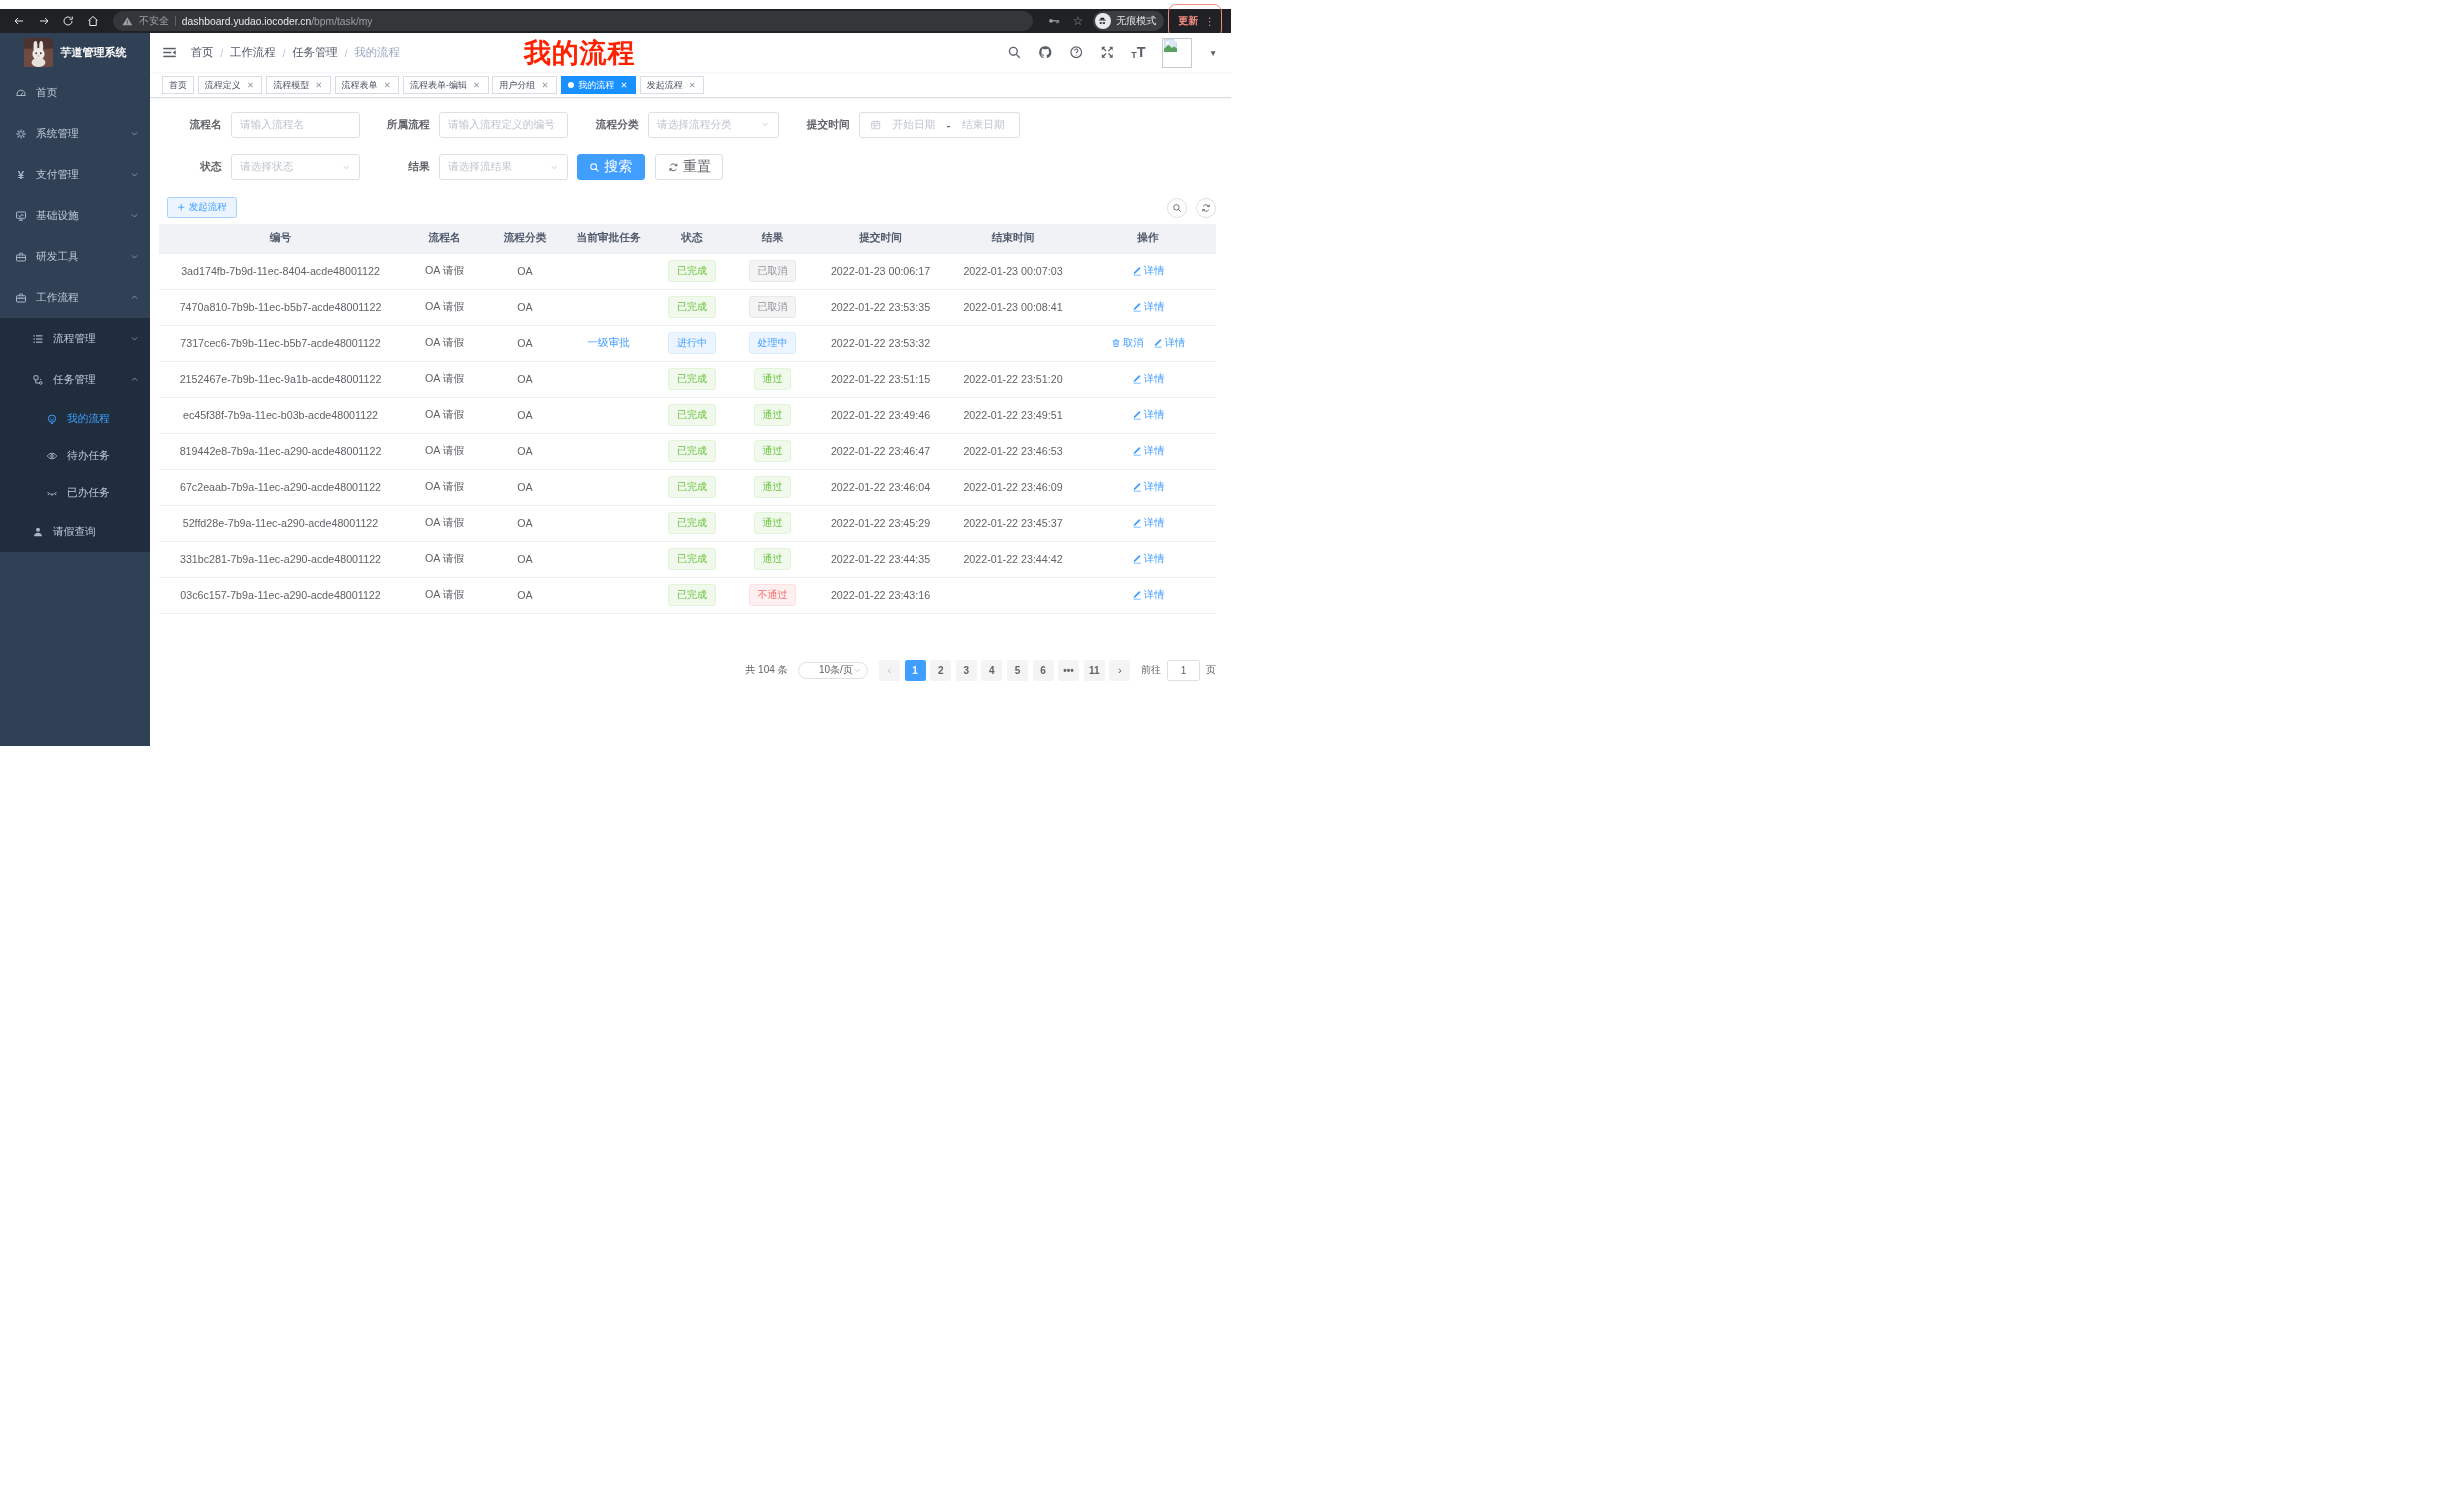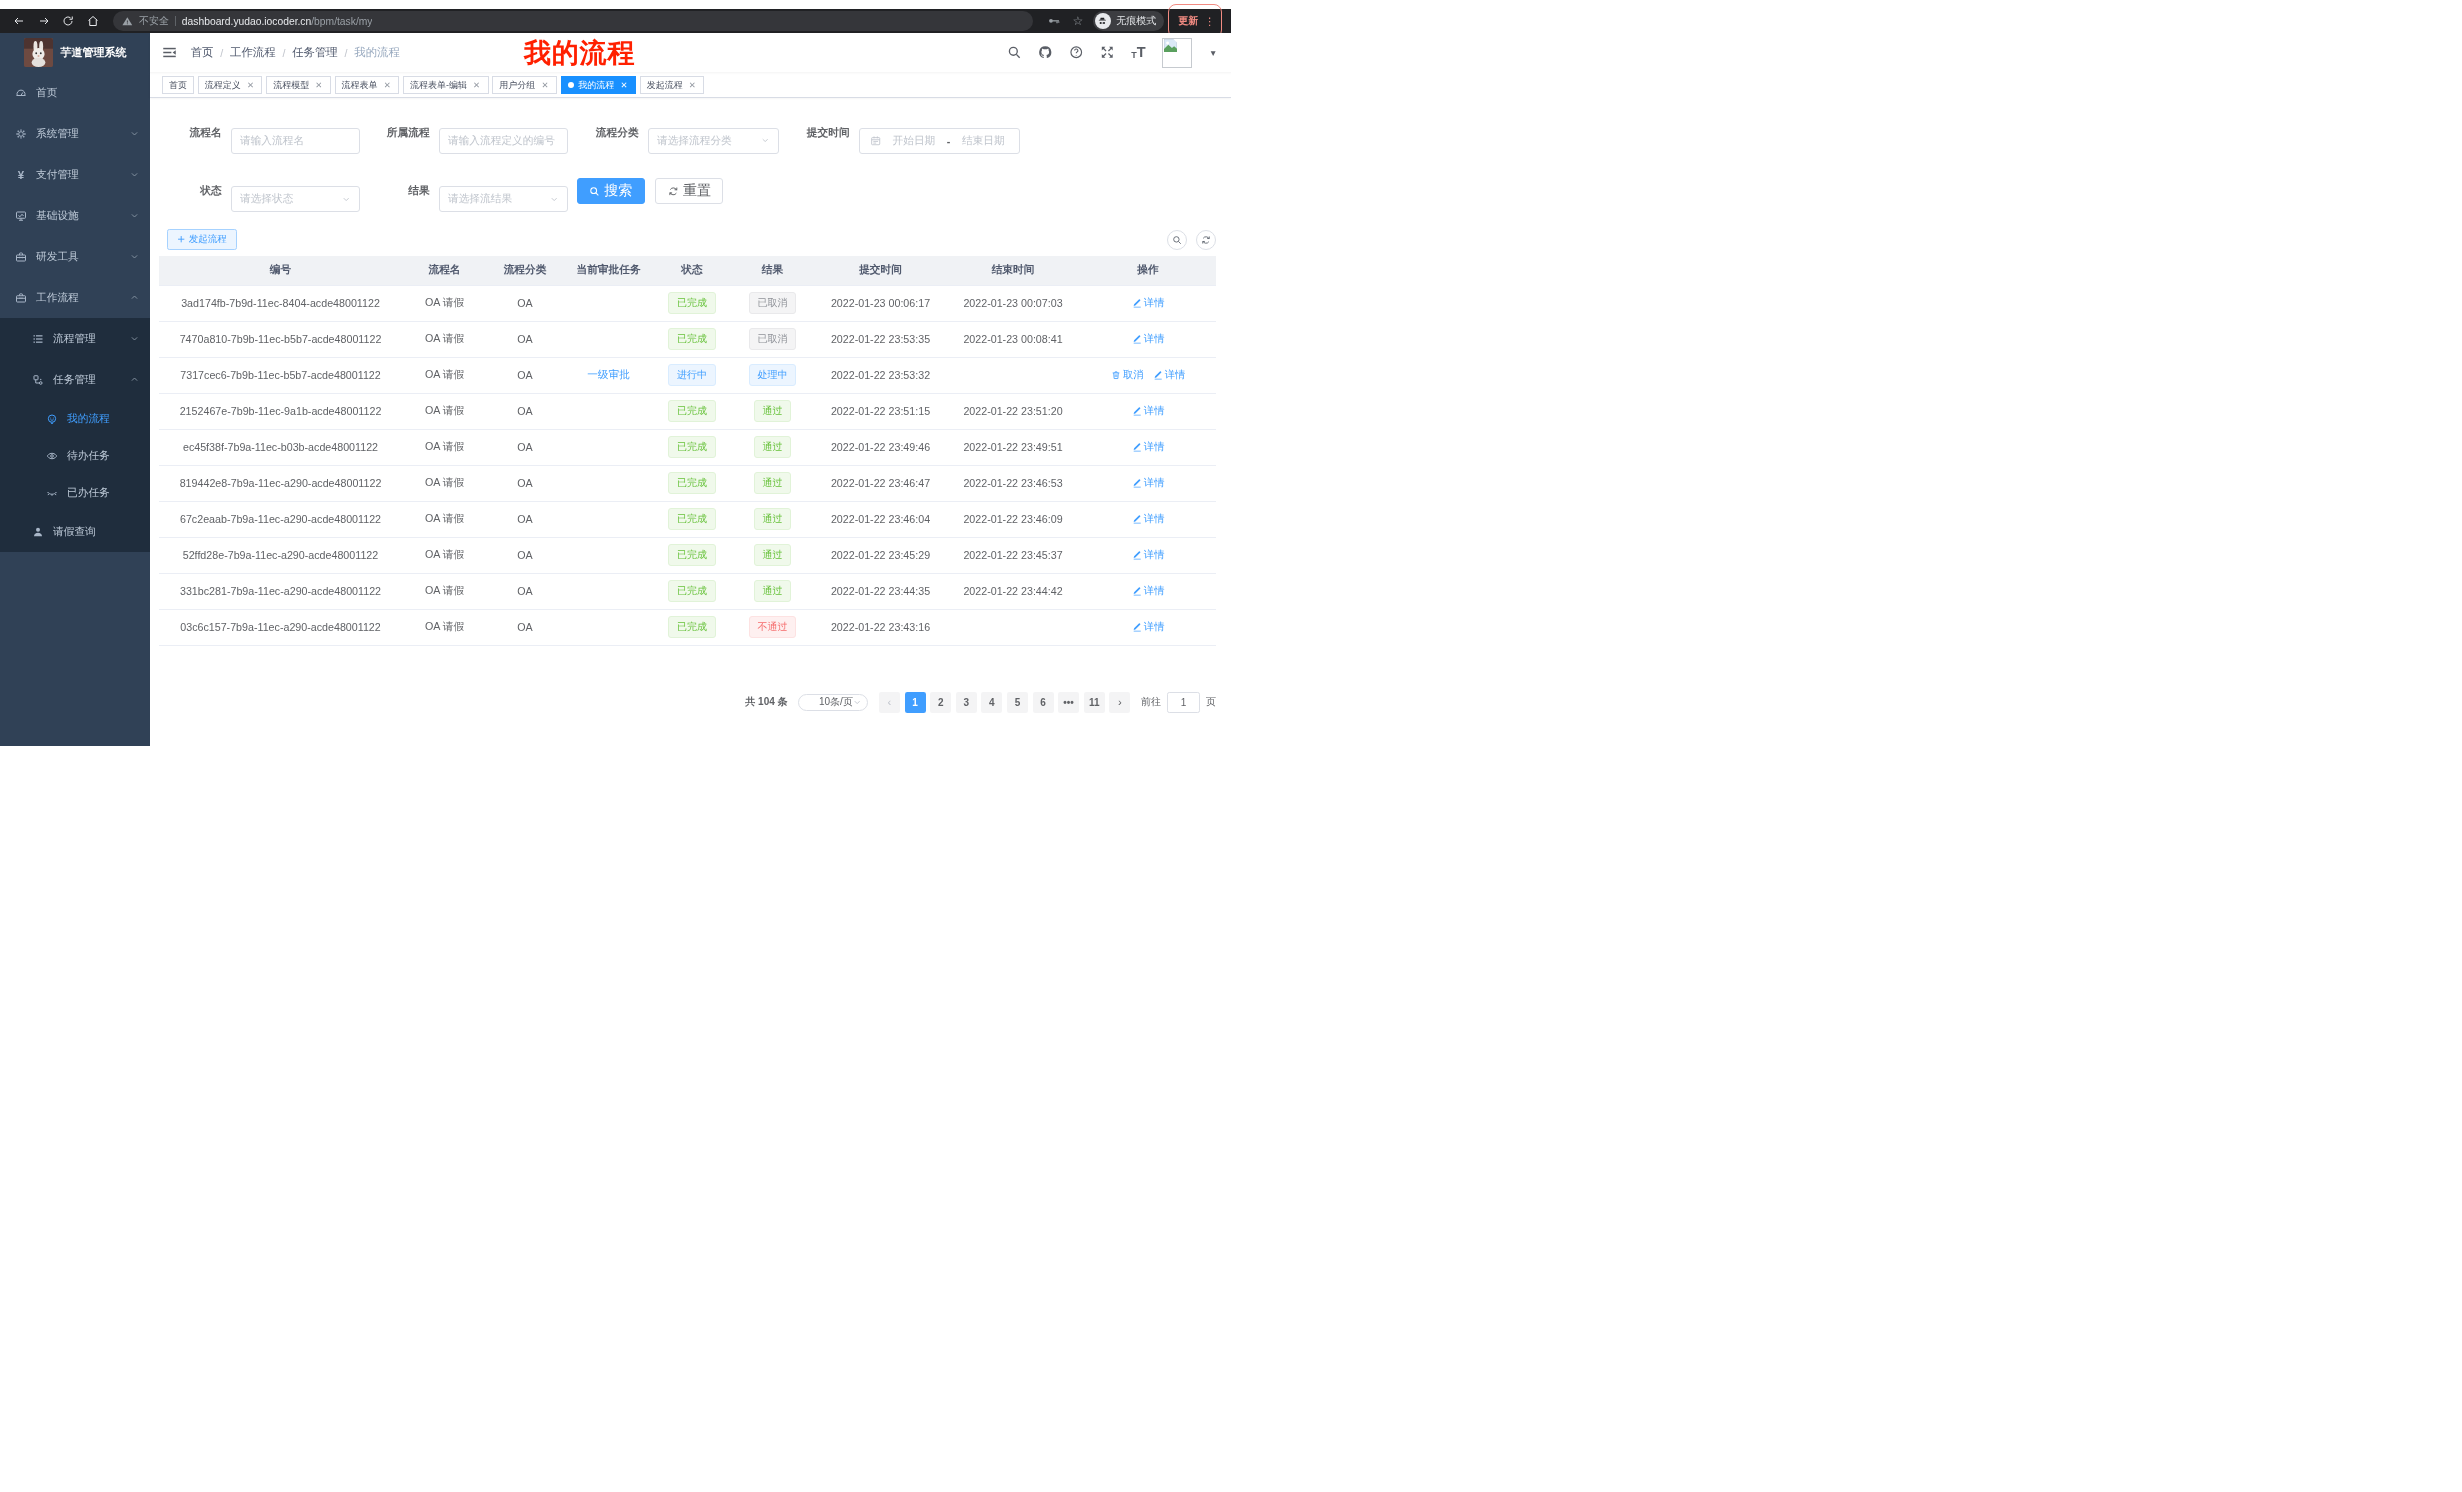--- a/index.html
+++ b/index.html
@@ -78,21 +78,21 @@
   .tag{height:18px;border:0.8px solid #d8dce5;background:#fff;color:#495060;font-size:9px;display:flex;align-items:center;padding:0 6px;gap:4.6px;cursor:pointer;flex:none;}
   .tag .tclose{font-size:8.4px;color:#8f959e;width:10px;height:10px;display:flex;align-items:center;justify-content:center;border-radius:50%;}
   .tag.active{background:var(--tab-active);border-color:var(--tab-active);color:#fff;}
   .tag.active .dot{width:6px;height:6px;border-radius:50%;background:#fff;}
   .tag.active .tclose{color:#fff;}
 
   
   .content{flex:1;padding:13.7px 15px 0 9px;overflow:hidden;}
   .filter-grid{display:grid;grid-template-columns:55px 129px 61px 129px 62px 131px 62px 161px;column-gap:9px;row-gap:16.7px;align-items:center;margin-left:7.6px;}
   .flabel{font-size:10.7px;font-weight:600;color:var(--text);text-align:right;white-space:nowrap;}
-  .finput{height:26px;border:0.8px solid var(--border);border-radius:3px;display:flex;align-items:center;padding:0 8.4px;gap:6px;background:#fff;color:var(--placeholder);font-size:10.7px;cursor:text;margin-top:16px;}
+  .finput{height:26px;border:0.8px solid var(--border);border-radius:3px;display:flex;align-items:center;padding:0 8.4px;gap:6px;background:#fff;color:var(--placeholder);font-size:10.7px;cursor:text;}
   .finput .ph{white-space:nowrap;overflow:hidden;flex:1;}
   .fchev{width:8.4px;height:8.4px;color:#c0c4cc;flex:none;}
   .cal-icon{width:11.4px;height:11.4px;color:#c0c4cc;flex:none;}
   .drange{display:flex;gap:6px;padding-left:10px;}
   .drange .dsep{color:#606266;font-weight:700;}
   .drange .ph{flex:1;text-align:center;}
   .btn-row{grid-column:5 / 9;display:flex;gap:10.7px;align-items:center;justify-self:start;}
   .btn{height:26px;border-radius:3px;font-size:14px;display:inline-flex;align-items:center;gap:4.6px;padding:0 11.4px;cursor:pointer;border:0.8px solid transparent;}
   .btn svg{width:10.7px;height:10.7px;}
   .btn-primary{background:var(--primary);color:#fff;border-color:var(--primary);}
@@ -113,21 +113,21 @@
   .badge[data-type="success"]{color:#67c23a;background:#f0f9eb;border-color:#e1f3d8;}
   .badge[data-type="info"]{color:#909399;background:#f4f4f5;border-color:#e9e9eb;}
   .badge[data-type="primary"]{color:var(--primary);background:#ecf5ff;border-color:#d9ecff;}
   .badge[data-type="danger"]{color:#f56c6c;background:#fef0f0;border-color:#fde2e2;}
   .link{color:var(--primary);font-size:10.3px;display:inline-flex;align-items:center;gap:2.3px;cursor:pointer;white-space:nowrap;}
   .link svg{width:10px;height:10px;}
   .task-link{color:var(--primary);cursor:pointer;}
   .act-group{display:inline-flex;gap:9px;}
 
   .pagination{display:flex;align-items:center;justify-content:flex-end;gap:10.7px;margin-top:46px;font-size:10px;color:var(--text);}
-  .pg-total{white-space:nowrap;font-weight:bold;}
+  .pg-total{white-space:nowrap;}
   .pg-size{width:70px;height:17px;border:0.8px solid var(--border);border-radius:9px;display:flex;align-items:center;justify-content:flex-end;padding:0 6px;color:var(--text);cursor:pointer;background:#fff;}
   .pager{display:flex;gap:4.6px;align-items:center;}
   .pg-btn{min-width:21px;height:21px;border-radius:2.3px;background:#f4f4f5;color:var(--text);display:flex;align-items:center;justify-content:center;font-size:10px;cursor:pointer;padding:0 3px;font-weight:600;}
   .pg-btn.arrow{font-size:11.4px;font-weight:400;}
   .pg-btn.disabled{color:#c0c4cc;cursor:default;}
   .pg-btn.active{background:var(--primary);color:#fff;}
   .pg-goto{display:flex;align-items:center;gap:6px;}
   .pg-input{width:33px;height:21px;border:0.8px solid var(--border);border-radius:2.3px;text-align:center;font-size:10px;color:var(--text);display:flex;align-items:center;justify-content:center;background:#fff;}
 </style>
 </head>

